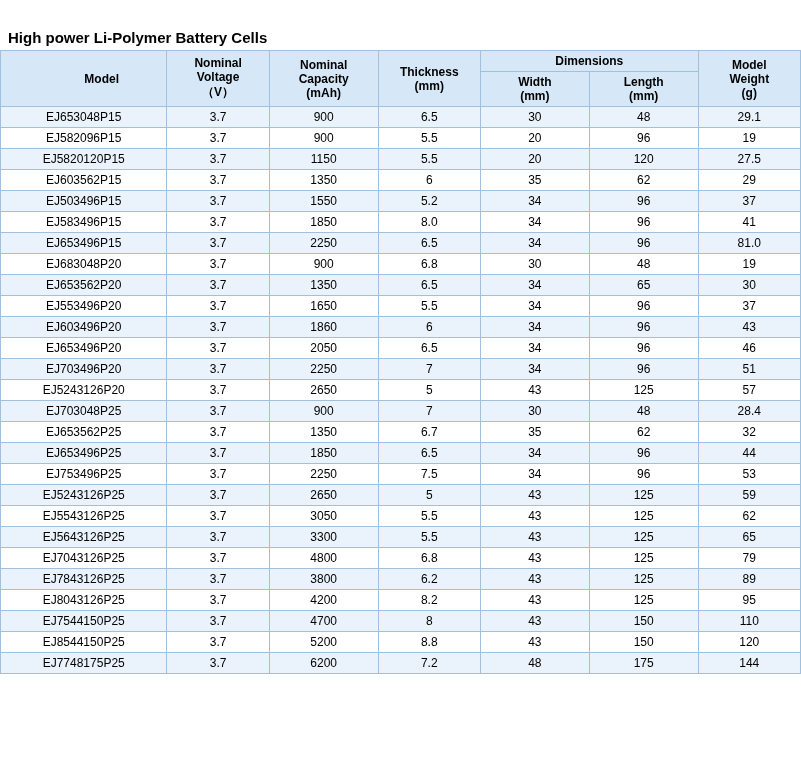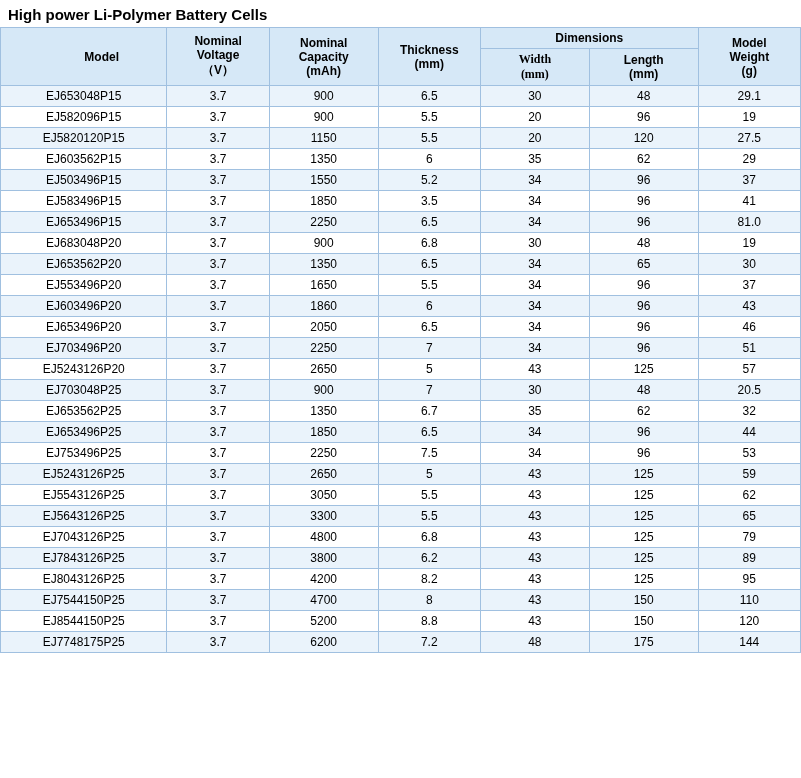--- a/index.html
+++ b/index.html
@@ -7,20 +7,21 @@
       font-family: Arial, sans-serif;
       font-size: 12px;
       background: #fff;
       width: 801px;
     }
     .title {
       font-size: 15px;
       font-weight: bold;
       padding: 6px 8px 4px 8px;
       color: #000;
+      margin-top: 23px;
     }
     table {
       width: 100%;
       border-collapse: collapse;
       border: 1px solid #a0c0e0;
     }
     th, td {
       border: 1px solid #a0c0e0;
       text-align: center;
       padding: 3px 4px;
@@ -40,21 +41,21 @@
     tbody tr:nth-child(odd) {
       background-color: #eaf3fb;
     }
     tbody tr:nth-child(even) {
       background-color: #ffffff;
     }
     .th-model { width: 130px; padding-left: 40px; }
     .th-voltage { width: 80px; }
     .th-capacity { width: 85px; }
     .th-thickness { width: 80px; }
-    .th-width { width: 85px; font-family: Liberation Serif, serif; }
+    .th-width { width: 85px; }
     .th-length { width: 85px; }
     .th-weight { width: 80px; }
   </style>
 </head>
 <body>
 
 <div class="title">High power Li-Polymer Battery Cells</div>
 
 <table>
   <thead>
@@ -135,21 +136,21 @@
         <td>1550</td>
         <td>5.2</td>
         <td>34</td>
         <td>96</td>
         <td>37</td>
       </tr>
       <tr>
         <td>EJ583496P15</td>
         <td>3.7</td>
         <td>1850</td>
-        <td>3.5</td>
+        <td>8.0</td>
         <td>34</td>
         <td>96</td>
         <td>41</td>
       </tr>
       <tr>
         <td>EJ653496P15</td>
         <td>3.7</td>
         <td>2250</td>
         <td>6.5</td>
         <td>34</td>
@@ -219,21 +220,21 @@
         <td>125</td>
         <td>57</td>
       </tr>
       <tr>
         <td>EJ703048P25</td>
         <td>3.7</td>
         <td>900</td>
         <td>7</td>
         <td>30</td>
         <td>48</td>
-        <td>20.5</td>
+        <td>28.4</td>
       </tr>
       <tr>
         <td>EJ653562P25</td>
         <td>3.7</td>
         <td>1350</td>
         <td>6.7</td>
         <td>35</td>
         <td>62</td>
         <td>32</td>
       </tr>

